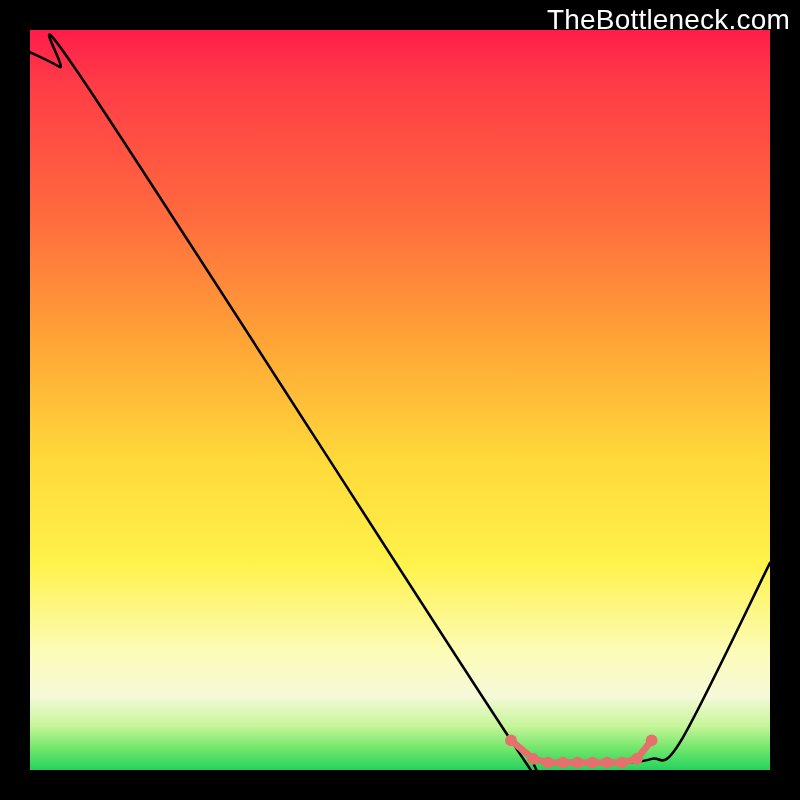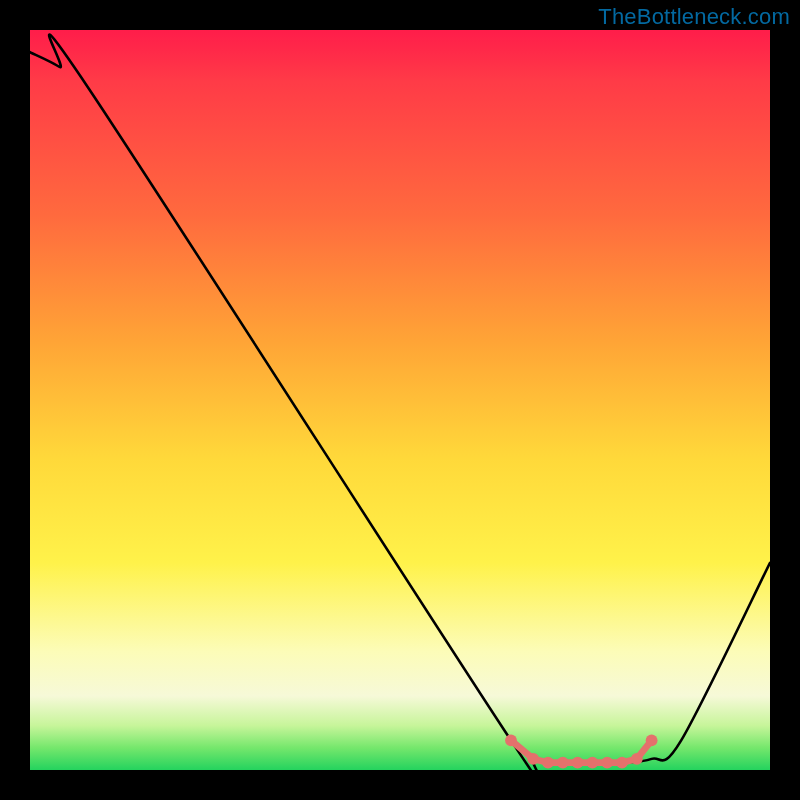--- a/index.html
+++ b/index.html
@@ -14,22 +14,22 @@
   .frame {
     position: relative;
     width: 800px;
     height: 800px;
     background: #000;
   }
   .watermark {
     position: absolute;
     top: 4px;
     right: 10px;
-    color: #0369a1;
-    font-size: 22px;
+    color: #ffffff;
+    font-size: 28px;
     font-weight: 500;
     letter-spacing: 0.2px;
     z-index: 10;
     user-select: none;
   }
   .plot {
     position: absolute;
     left: 30px;
     top: 30px;
     width: 740px;

